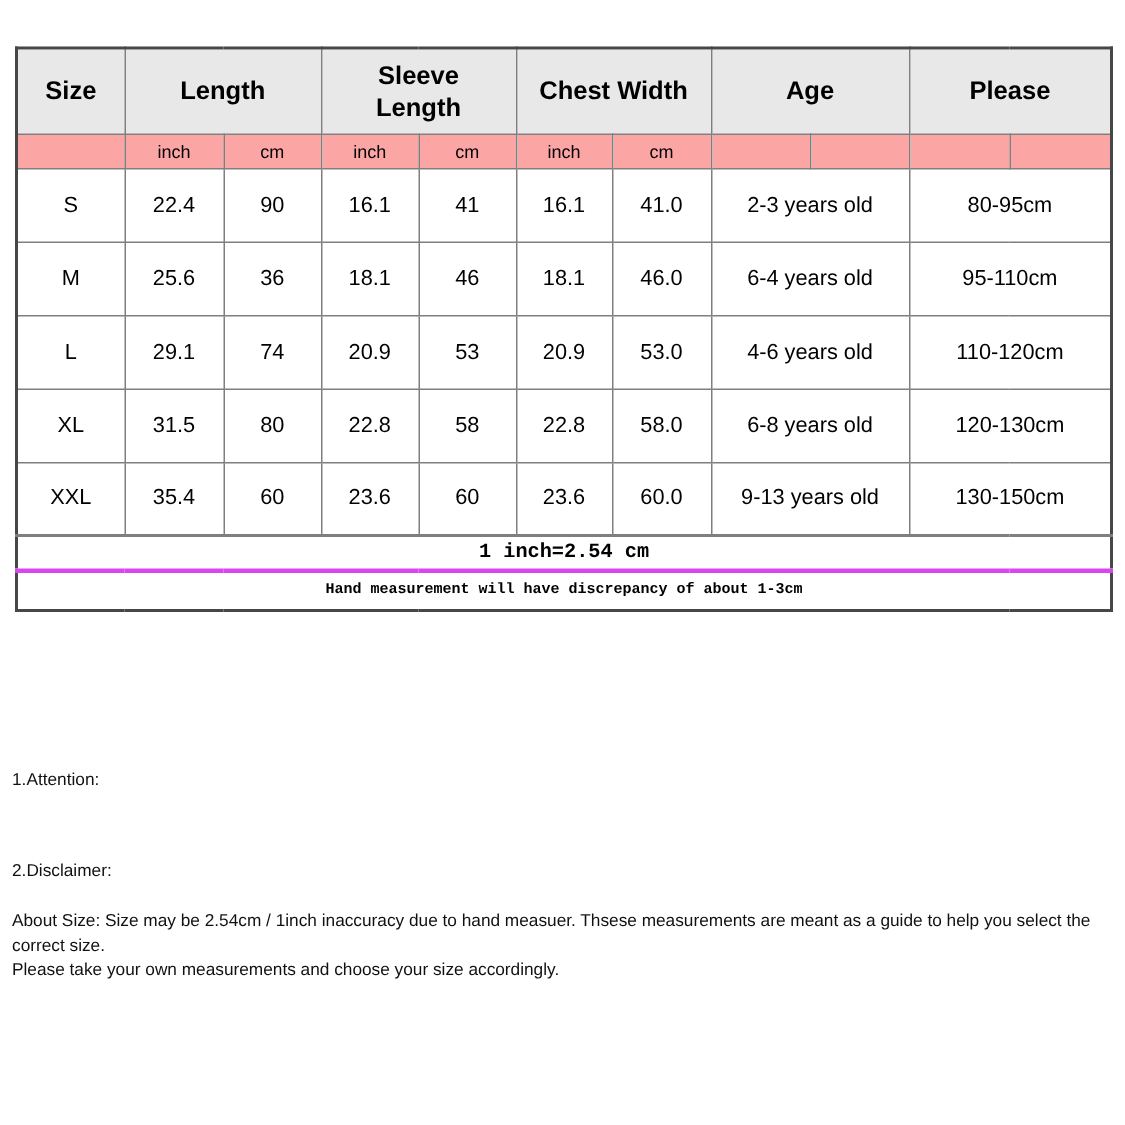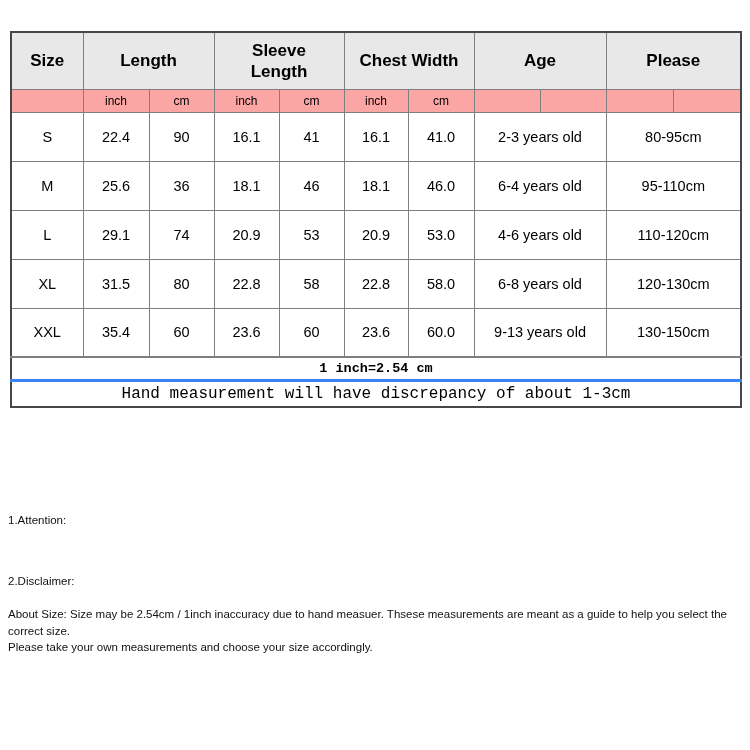--- a/index.html
+++ b/index.html
@@ -26,25 +26,25 @@
   }
   tr.subheader-row{height:22px;}
   tr.subheader-row td{
     background:#fca5a5;font-size:12px;line-height:22px;
   }
   tr.data-row{height:49px;}
   tr.data-row td{font-size:14.5px;}
   tr.note-row-1{height:23px;}
   tr.note-row-1 td{
     font-family:"Liberation Mono", monospace;font-weight:bold;font-size:13.5px;
-    border-top:2px solid #7f7f7f;border-bottom:3px solid #3b82f6;
+    border-top:2px solid #7f7f7f;border-bottom:3px solid #d946ef;
   }
   tr.note-row-2{height:27px;}
   tr.note-row-2 td{
-    font-family:"Liberation Mono", monospace;font-weight:normal;font-size:16px;
+    font-family:"Liberation Mono", monospace;font-weight:bold;font-size:10px;
   }
   
   .notes{
     position:absolute;left:8px;top:495px;width:736px;
     font-size:11.5px;line-height:16.5px;color:#111;
   }
   .notes .section{margin:0 0 12px 0;white-space:pre-line;}
 </style>
 </head>
 <body>

